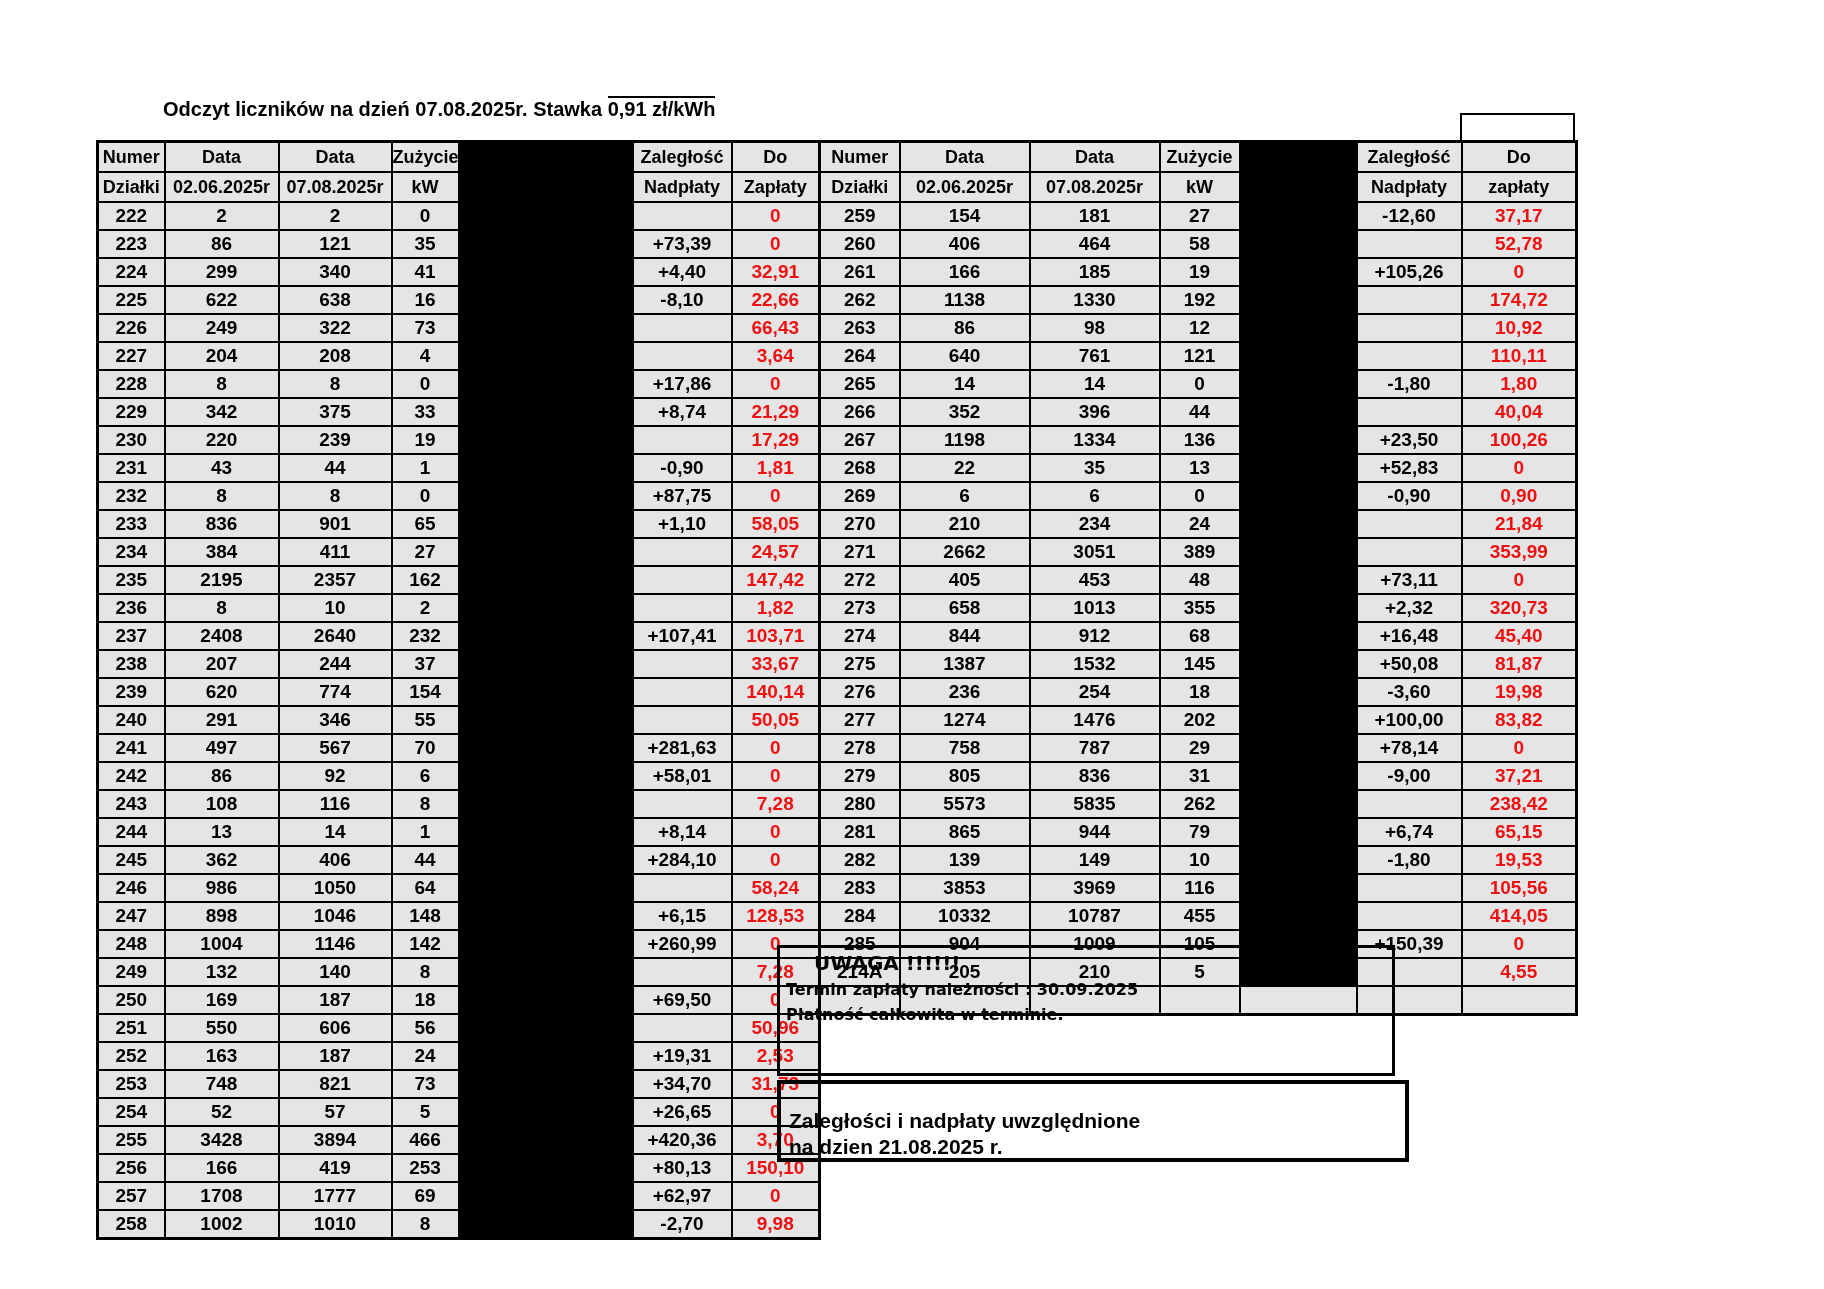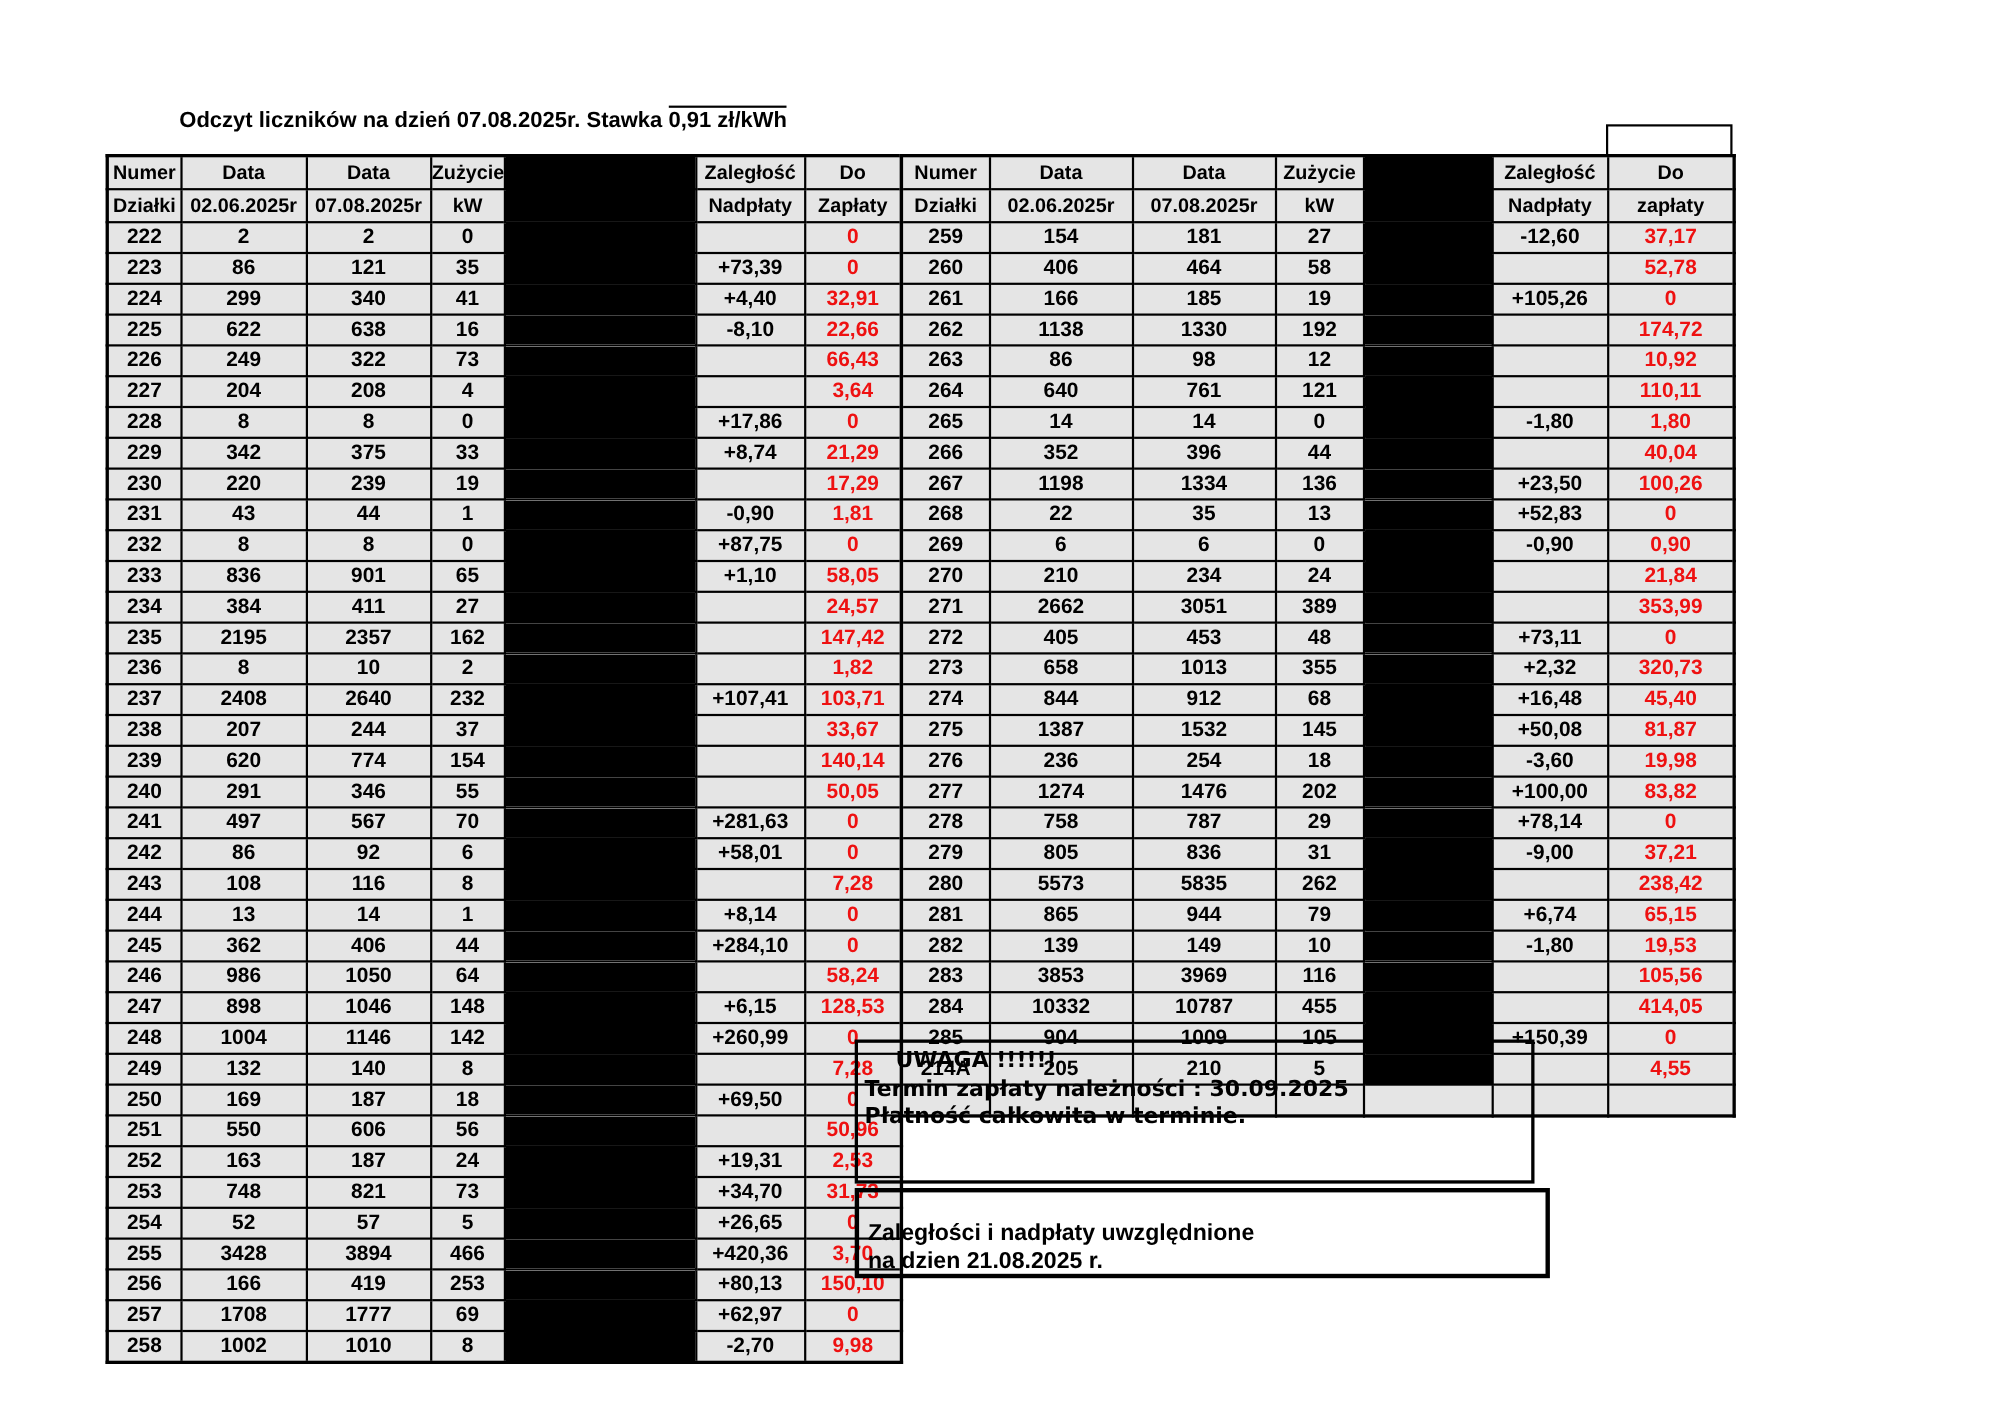--- a/index.html
+++ b/index.html
@@ -23,21 +23,21 @@
   td.c-due{color:var(--due,#ee1111);}
   td.ghost{border:none;background:transparent;}
 
   .tr-box{position:absolute;left:1460px;top:113px;width:115px;height:29px;
           border:2px solid #000;box-sizing:border-box;background:#fff;}
 
   .notice{position:absolute;left:777px;top:945px;width:618px;height:131px;
           border:3px solid #000;box-sizing:border-box;padding:1px 6px 0 6px;
           font-family:"DejaVu Sans", sans-serif;font-weight:bold;}
   .notice .h{font-size:20px;line-height:28px;margin-left:28px;}
-  .notice .l{font-size:20px;line-height:25px;white-space:nowrap;}
+  .notice .l{font-size:16px;line-height:25px;white-space:nowrap;}
 
   .footnote{position:absolute;left:777px;top:1080px;width:632px;height:82px;
             border:4px solid #000;box-sizing:border-box;padding:24px 8px 0 8px;
             font-size:21px;font-weight:bold;line-height:26px;
             font-family:"Liberation Sans", sans-serif;}
 </style>
 </head>
 <body>
 
 <div class="page">

